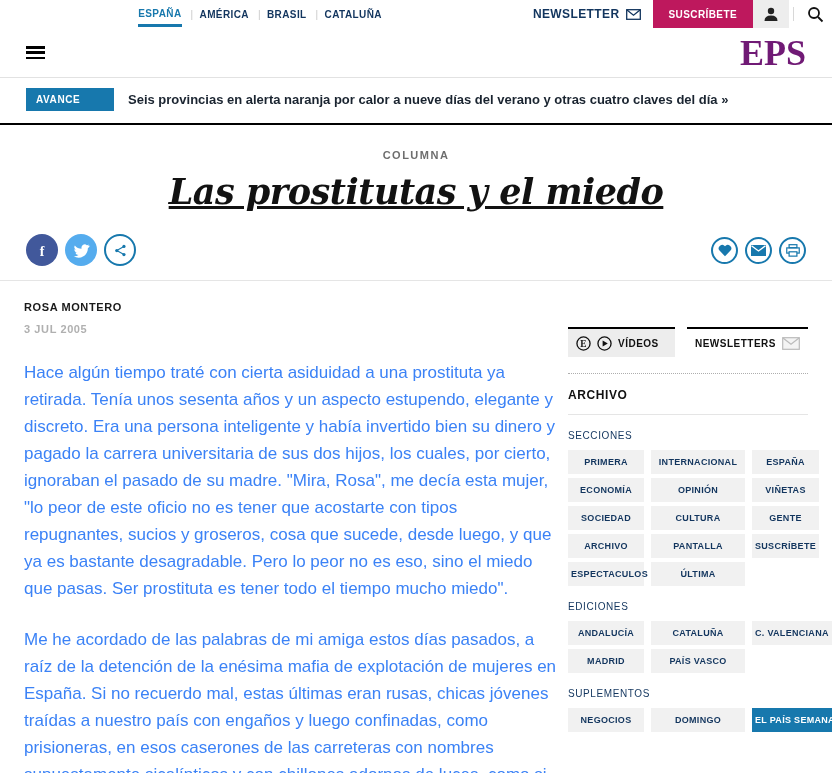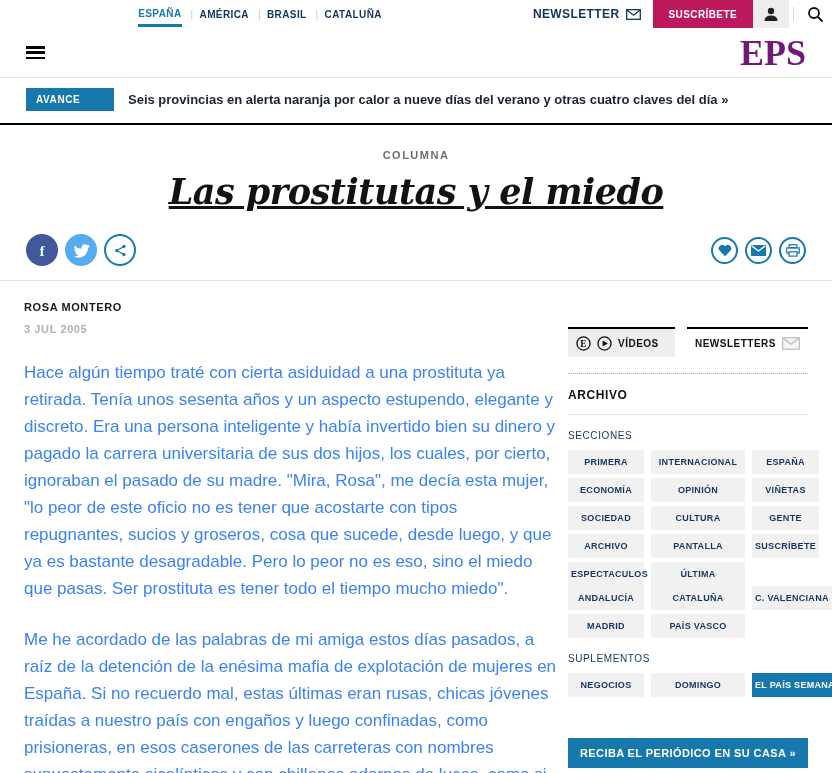--- a/index.html
+++ b/index.html
@@ -223,20 +223,21 @@
         <button class="side-btn">SOCIEDAD</button>
         <button class="side-btn">CULTURA</button>
         <button class="side-btn">GENTE</button>
         <button class="side-btn">ARCHIVO</button>
         <button class="side-btn">PANTALLA</button>
         <button class="side-btn">SUSCRÍBETE</button>
         <button class="side-btn">ESPECTACULOS</button>
         <button class="side-btn">ÚLTIMA</button>
       </div>
 
+      <div class="group-label">EDICIONES</div>
       <div class="btn-grid">
         <button class="side-btn">ANDALUCÍA</button>
         <button class="side-btn">CATALUÑA</button>
         <button class="side-btn">C. VALENCIANA</button>
         <button class="side-btn">MADRID</button>
         <button class="side-btn">PAÍS VASCO</button>
       </div>
 
       <div class="group-label">SUPLEMENTOS</div>
       <div class="btn-grid">

